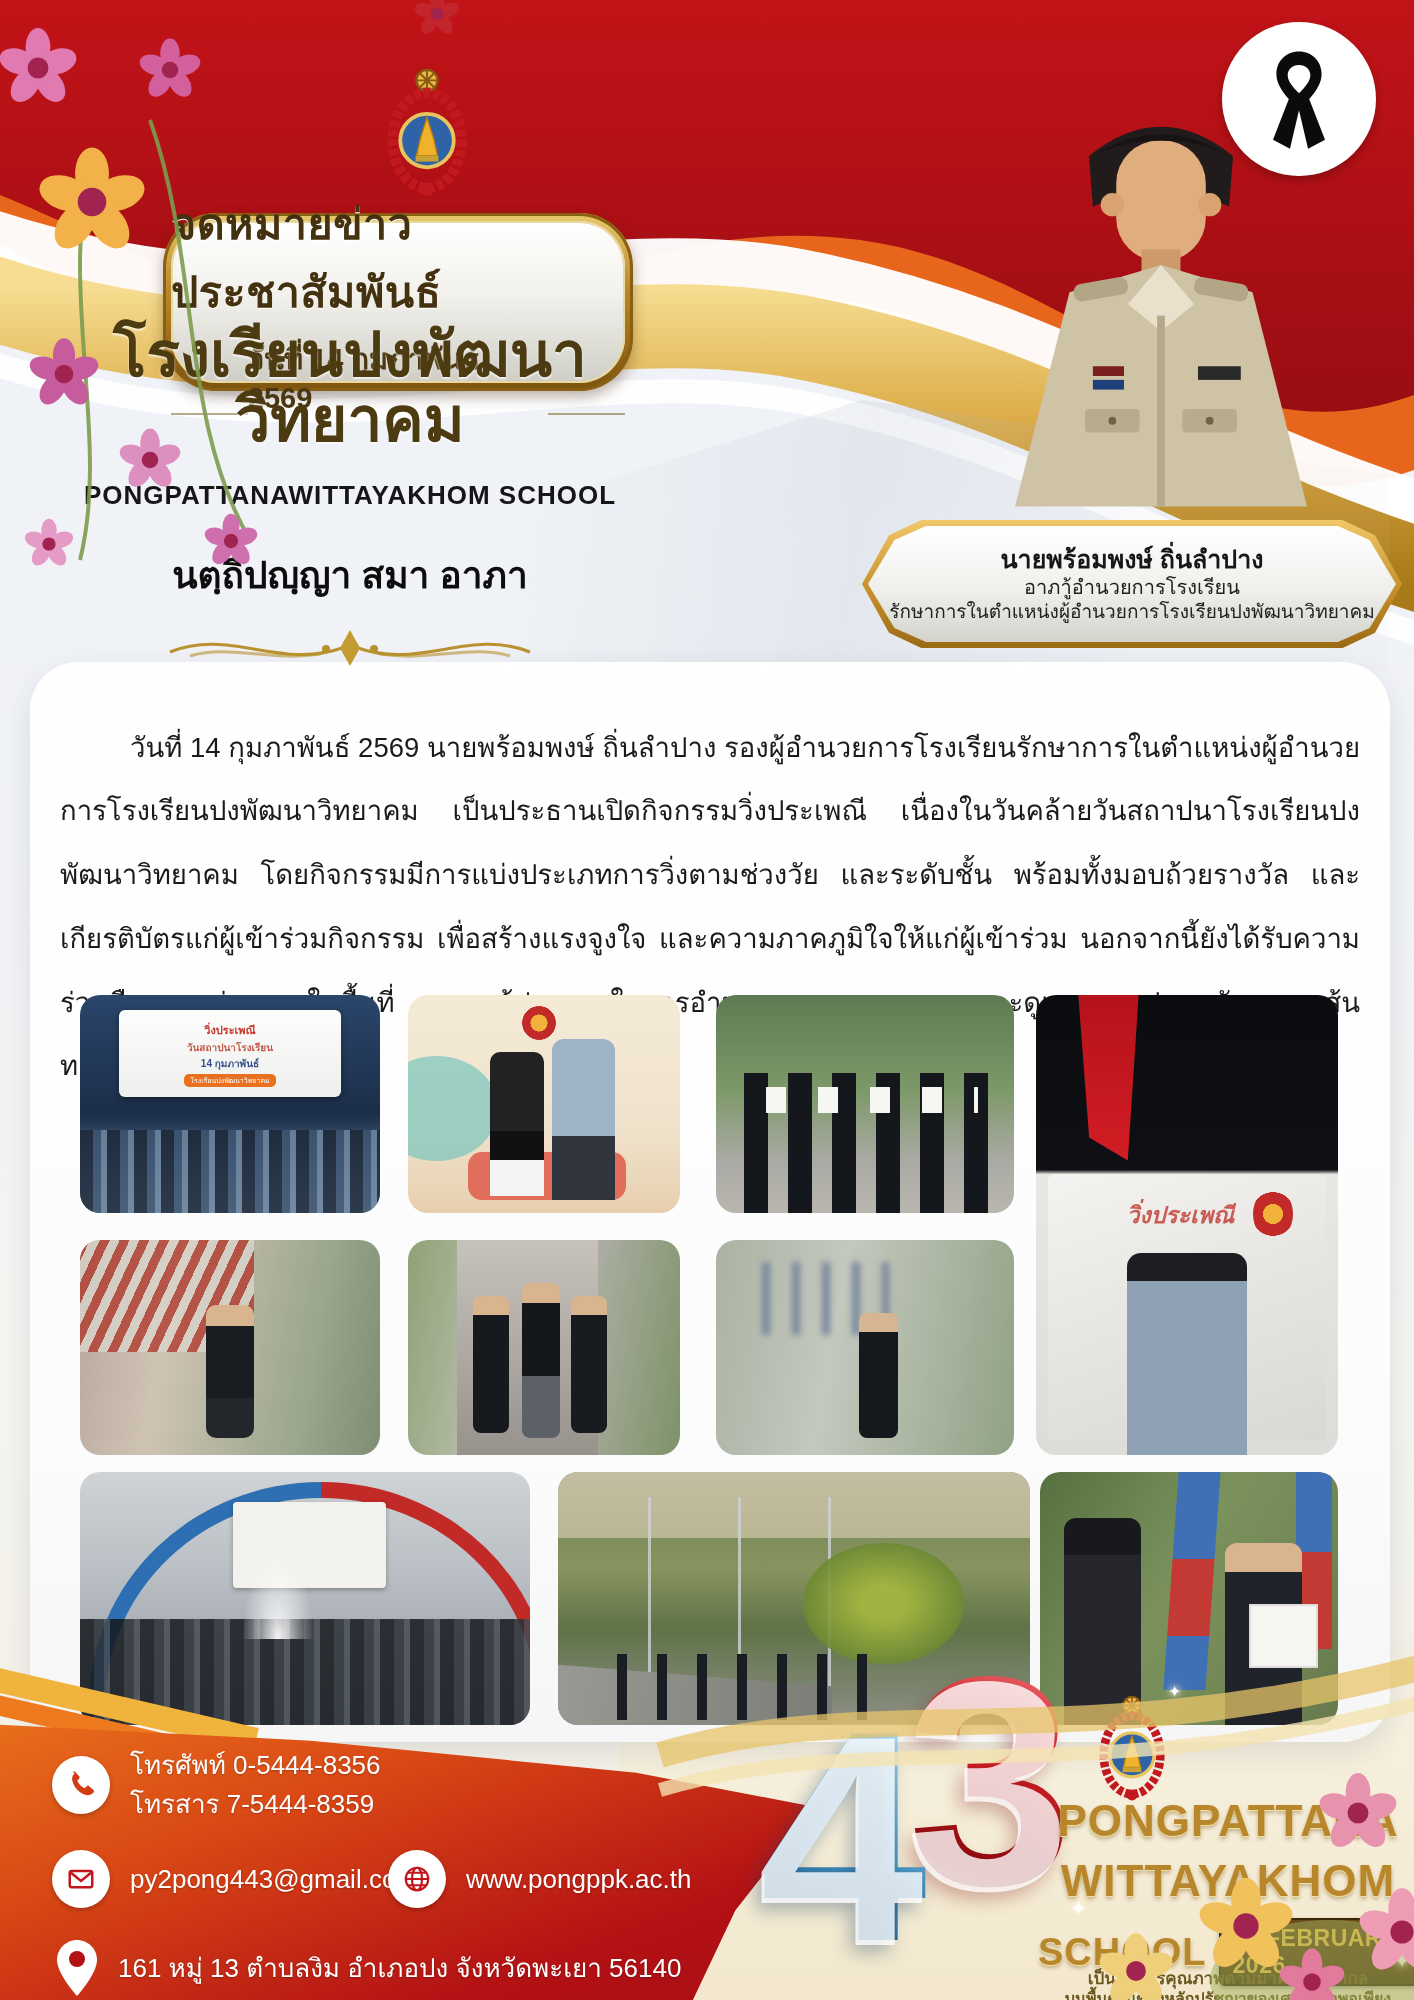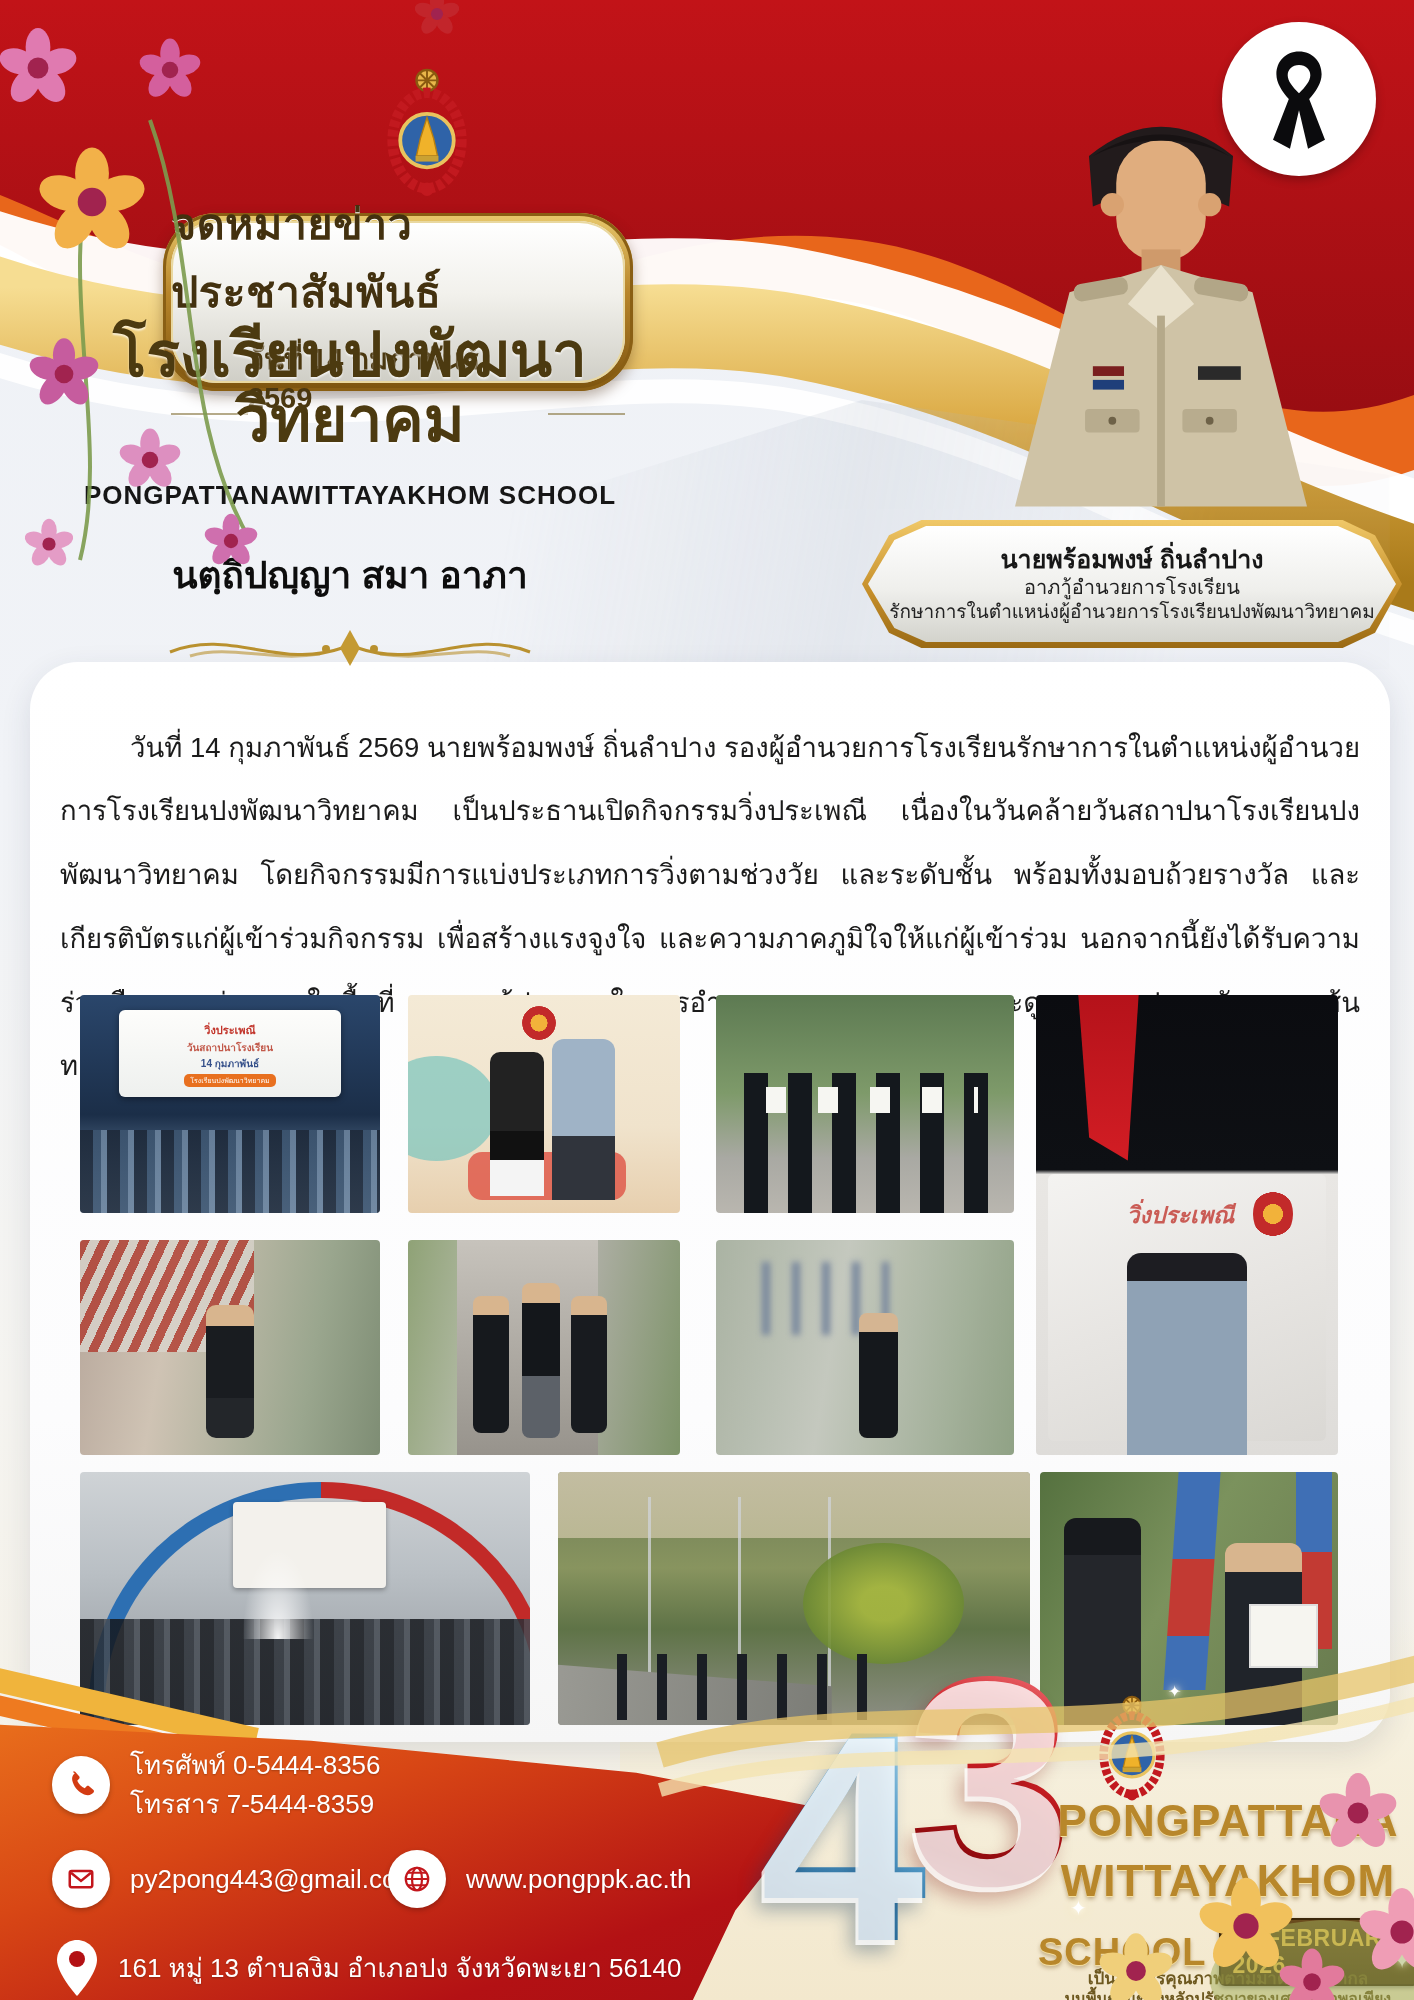--- a/index.html
+++ b/index.html
@@ -53,21 +53,21 @@
   .badge-t2{font-size:19px;color:#222;}
 
   
   .card{left:30px;top:662px;width:1360px;height:1080px;border-radius:48px;z-index:4;
     background:linear-gradient(180deg,#ffffff 0%,#fcfcfd 70%,#f6f6f6 100%);
     box-shadow:0 10px 30px rgba(40,50,80,.12);}
   .article{position:absolute;left:30px;top:26px;width:1300px;
     font-size:27.5px;line-height:2.32;color:#1b1b1b;text-align:justify;text-indent:70px;}
 
   
-  .ph{position:absolute;border-radius:4px;overflow:hidden;background:#ccc;}
+  .ph{position:absolute;border-radius:20px;overflow:hidden;background:#ccc;}
   .ph > div{position:absolute;}
   .p1{left:50px;top:333px;width:300px;height:218px;background:linear-gradient(180deg,#27405e 0%,#1a2c44 12%,#4360805 0);
       background:linear-gradient(180deg,#2a466b 0%,#1b2e48 55%,#56708c 78%,#8ea2b6 100%);}
   .p1 .bnr{left:13%;top:7%;width:74%;height:40%;background:linear-gradient(180deg,#fdfdfb,#eef0ee);border-radius:6px;
       display:flex;flex-direction:column;align-items:center;justify-content:center;gap:1px;box-shadow:0 2px 6px rgba(0,0,0,.4);}
   .p1 .t1{font-size:11px;font-weight:800;color:#c2362c;}
   .p1 .t2{font-size:10px;font-weight:700;color:#c2594a;}
   .p1 .t3{font-size:10px;font-weight:700;color:#35508a;}
   .p1 .chip{font-size:7px;color:#fff;background:#e8701f;border-radius:5px;padding:1px 6px;margin-top:2px;}
   .crowd{left:0;bottom:0;width:100%;height:38%;

